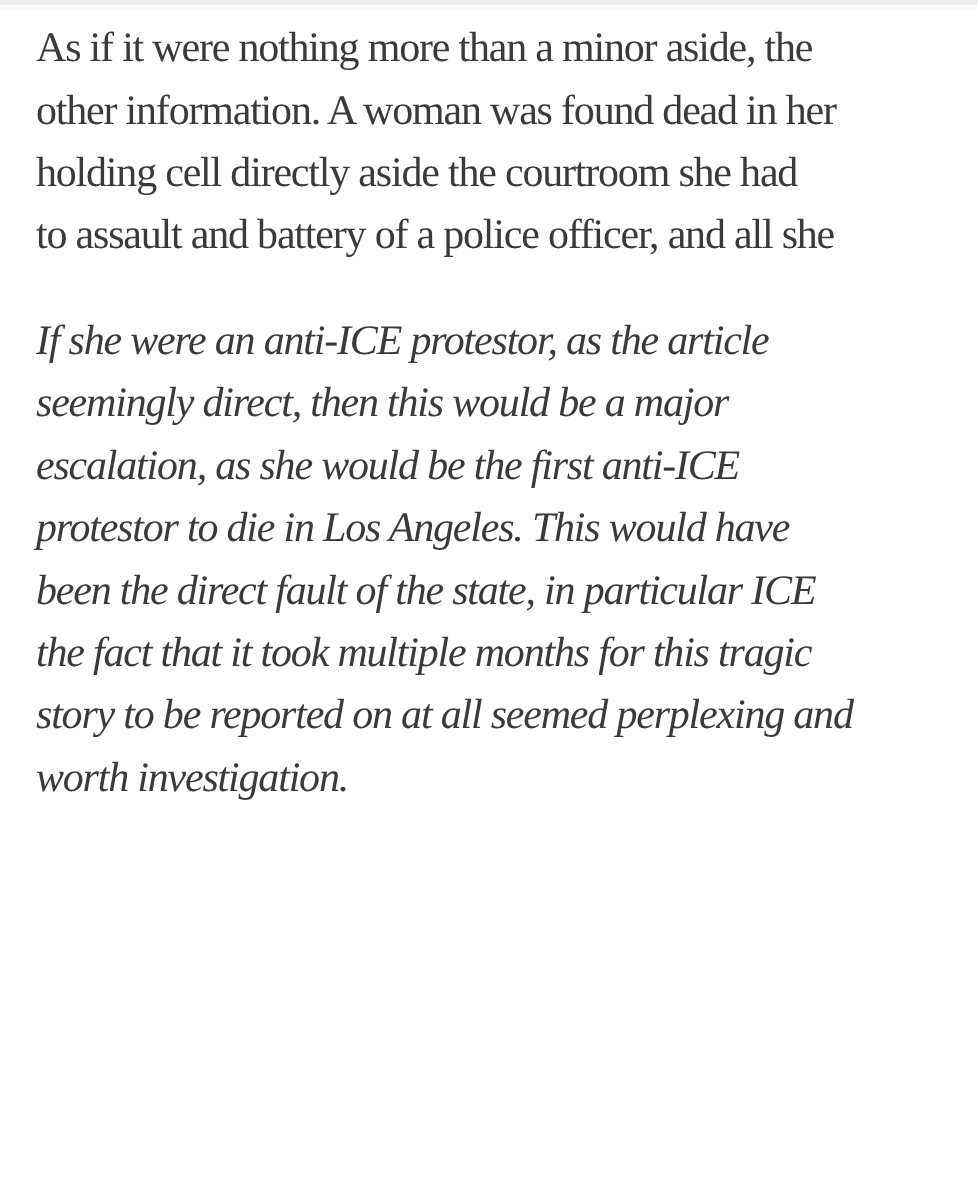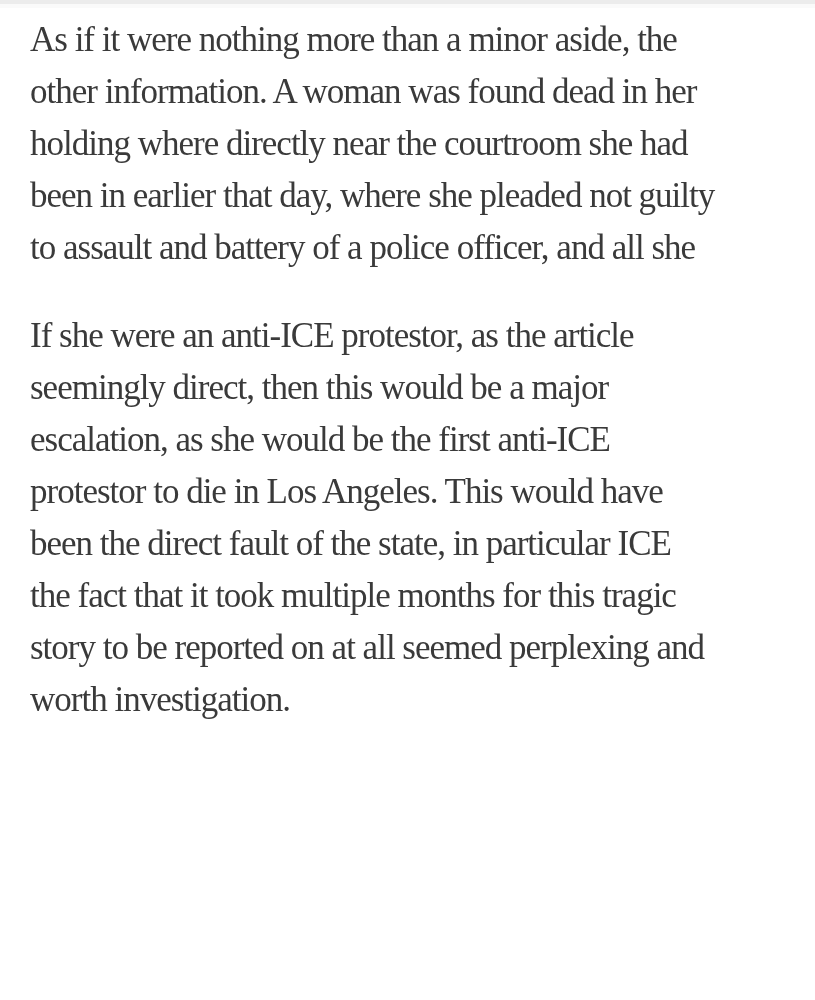--- a/index.html
+++ b/index.html
@@ -33,37 +33,36 @@
     left: 30px;
     right: 20px;
     color: #3a3a3a;
     font-family: "Liberation Serif", "DejaVu Serif", serif;
     font-size: 35px;
     line-height: 52px;
     letter-spacing: -1px;
     font-weight: 400;
   }
   .paragraph { margin: 0; }
-  .paragraph + .paragraph { margin-top: 36px; }
+  .paragraph + .paragraph { margin-top: 36px; font-style: italic; }
   .text-line { white-space: nowrap; }
 </style>
 </head>
 <body>
 
 <div class="page">
   <div class="top-edge-bar"></div>
   <div class="top-edge-fade"></div>
 
   <div class="article-body">
 
     <div class="paragraph">
       <div class="text-line">As if it were nothing more than a minor aside, the</div>
       <div class="text-line">other information. A woman was found dead in her</div>
-      <div class="text-line">holding where directly near the courtroom she had</div>
-      <div class="text-line">been in earlier that day, where she pleaded not guilty</div>
+      <div class="text-line">holding cell directly aside the courtroom she had</div>
       <div class="text-line">to assault and battery of a police officer, and all she</div>
     </div>
 
     <div class="paragraph">
       <div class="text-line">If she were an anti-ICE protestor, as the article</div>
       <div class="text-line">seemingly direct, then this would be a major</div>
       <div class="text-line">escalation, as she would be the first anti-ICE</div>
       <div class="text-line">protestor to die in Los Angeles. This would have</div>
       <div class="text-line">been the direct fault of the state, in particular ICE</div>
       <div class="text-line">the fact that it took multiple months for this tragic</div>

